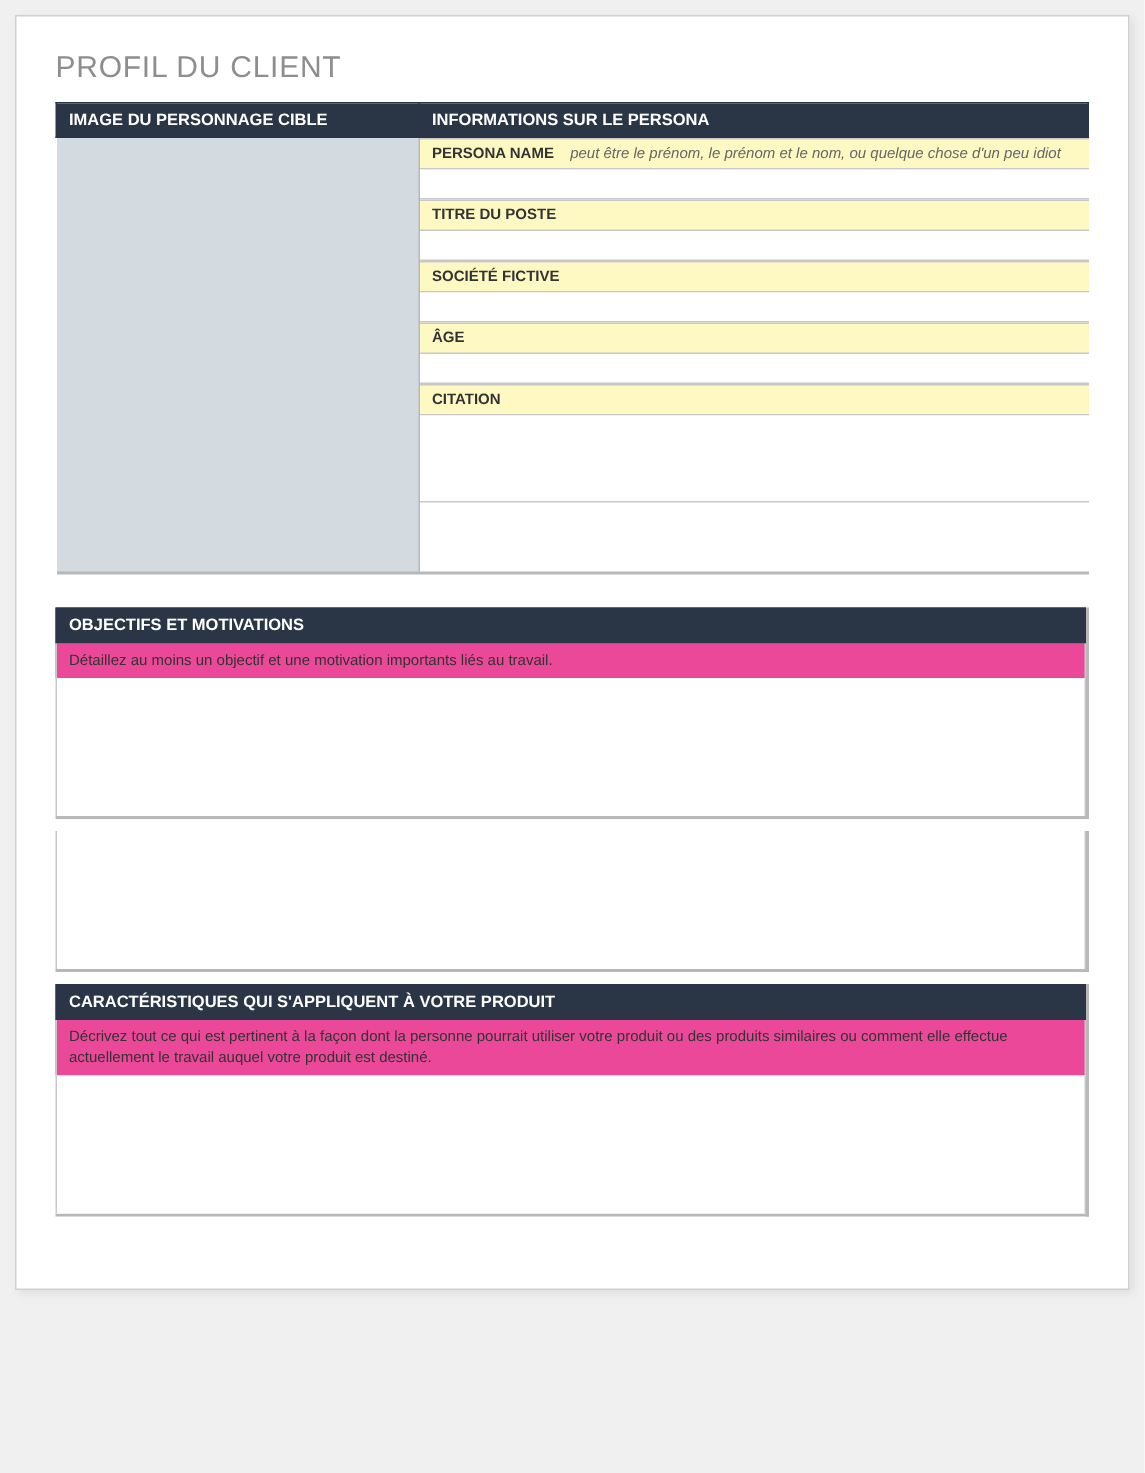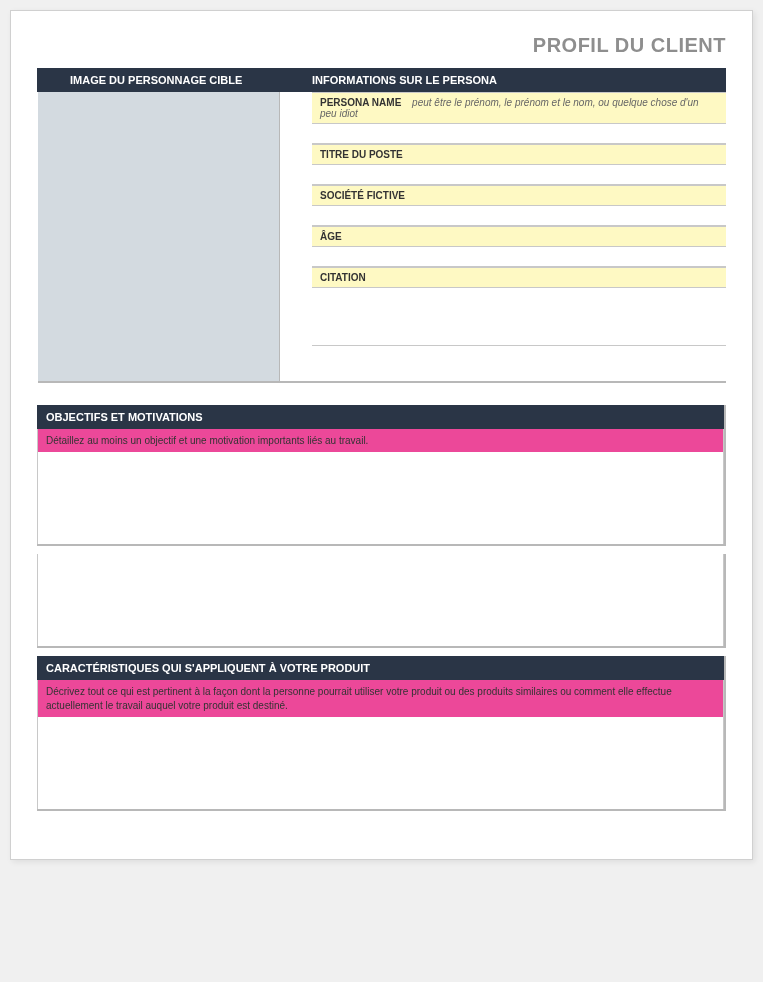--- a/index.html
+++ b/index.html
@@ -14,32 +14,31 @@
     width: 743px;
     background: #ffffff;
     border: 1px solid #d0d0d0;
     box-shadow: 2px 2px 6px rgba(0,0,0,0.08);
     padding: 22px 26px 40px 26px;
     position: relative;
   }
   .title {
     color: #8e8e8e;
     font-size: 20px;
-    font-weight: bold;
+    font-weight: normal;
     letter-spacing: 0.5px;
     line-height: 1.25;
     margin-bottom: 10px;
-    text-align: right;
   }
   .top-table {
     width: 100%;
     border-collapse: collapse;
     margin-bottom: 22px;
   }
-  .top-table td { vertical-align: top; padding-left: 32px; }
+  .top-table td { vertical-align: top; }
   .hdr {
     background: #2a3546;
     color: #ffffff;
     font-size: 11px;
     font-weight: bold;
     padding: 5px 8px;
     border: 1px solid #2a3546;
   }
   .image-cell {
     width: 242px;

